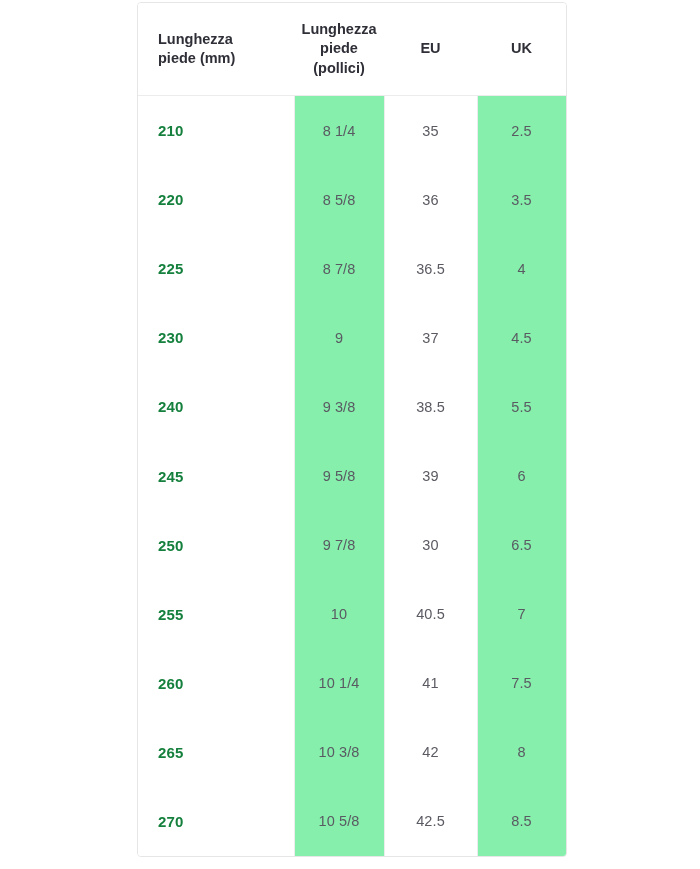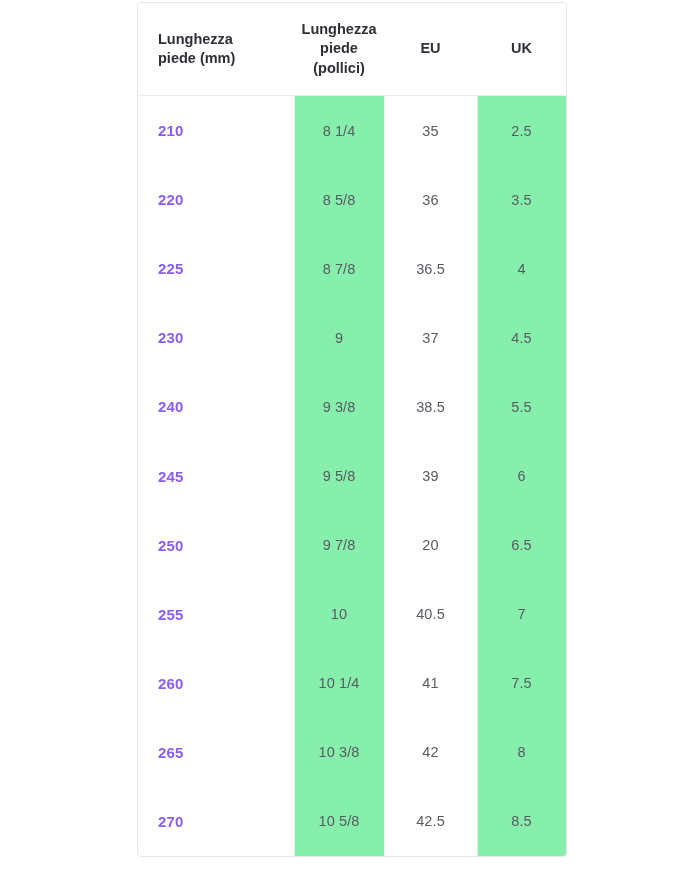--- a/index.html
+++ b/index.html
@@ -78,21 +78,21 @@
     font-size: 14.5px;
     font-weight: normal;
     color: #5a5a62;
     background: #ffffff;
     letter-spacing: 0.1px;
   }
   tbody td.cell-mm {
     text-align: left;
     padding-left: 20px;
     font-weight: bold;
-    color: #8b5cf6;
+    color: #15803d;
     font-size: 15px;
     letter-spacing: 0.2px;
   }
 
   
   tbody td.tinted {
     background: #86efac;
     border-left: 1px solid #ececec;
     border-right: 1px solid #ececec;
     text-align: center;
@@ -165,21 +165,21 @@
           </tr>
           <tr>
             <td class="cell-mm">245</td>
             <td class="tinted">9 5/8</td>
             <td class="">39</td>
             <td class="tinted">6</td>
           </tr>
           <tr>
             <td class="cell-mm">250</td>
             <td class="tinted">9 7/8</td>
-            <td class="">20</td>
+            <td class="">30</td>
             <td class="tinted">6.5</td>
           </tr>
           <tr>
             <td class="cell-mm">255</td>
             <td class="tinted">10</td>
             <td class="">40.5</td>
             <td class="tinted">7</td>
           </tr>
           <tr>
             <td class="cell-mm">260</td>

